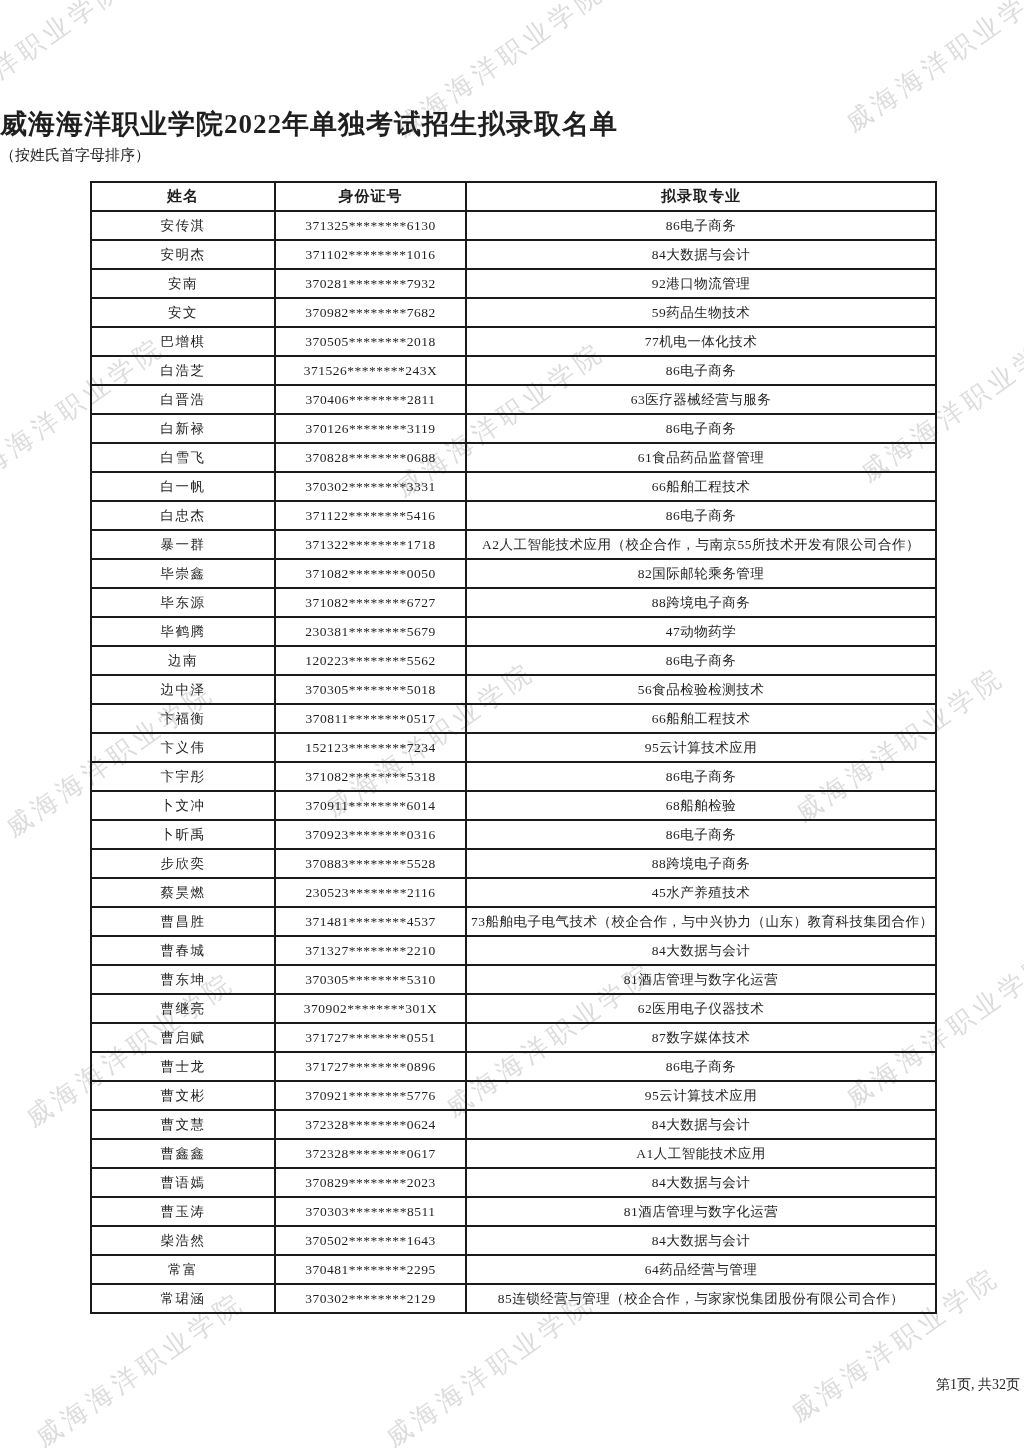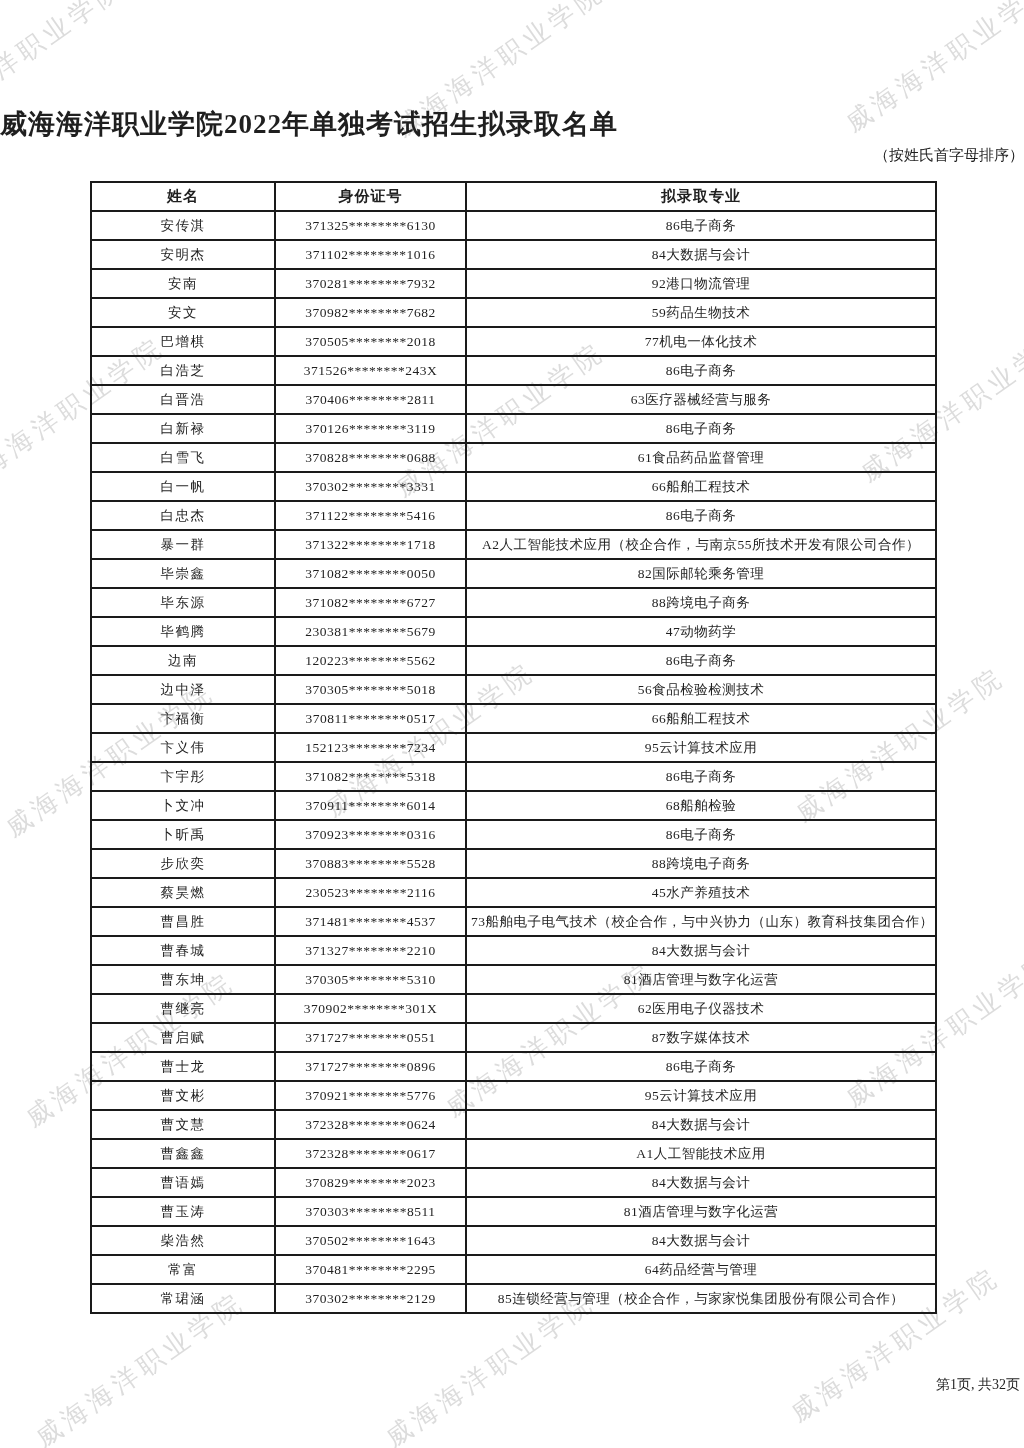--- a/index.html
+++ b/index.html
@@ -54,21 +54,21 @@
     top: 106px;
     text-align: left;
     font-size: 27px;
     font-weight: bold;
     letter-spacing: 1px;
   }
   .doc-subtitle {
     position: absolute;
     left: 0; right: 0;
     top: 146px;
-    text-align: right;
+    text-align: left;
     font-size: 15px;
     font-family: Liberation Mono, monospace;
   }
 
   table.roster {
     position: absolute;
     left: 90px; top: 181px;
     width: 845px;
     border-collapse: collapse;
     table-layout: fixed;

